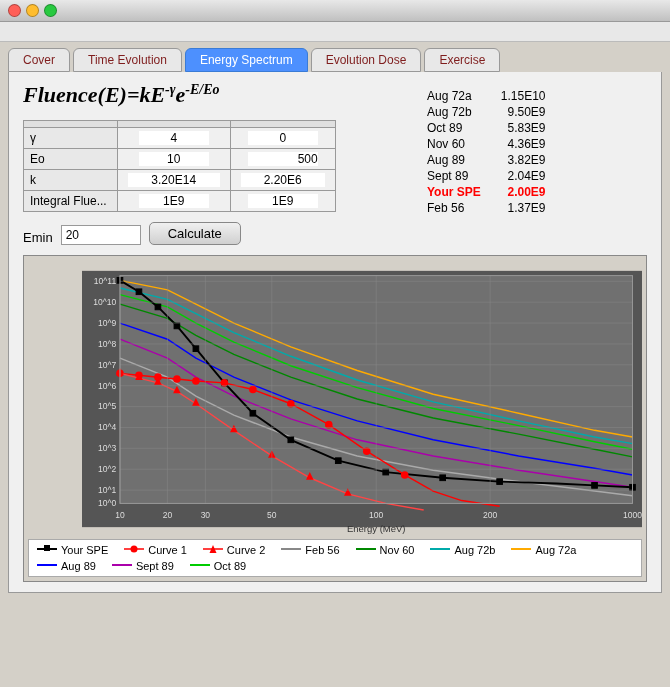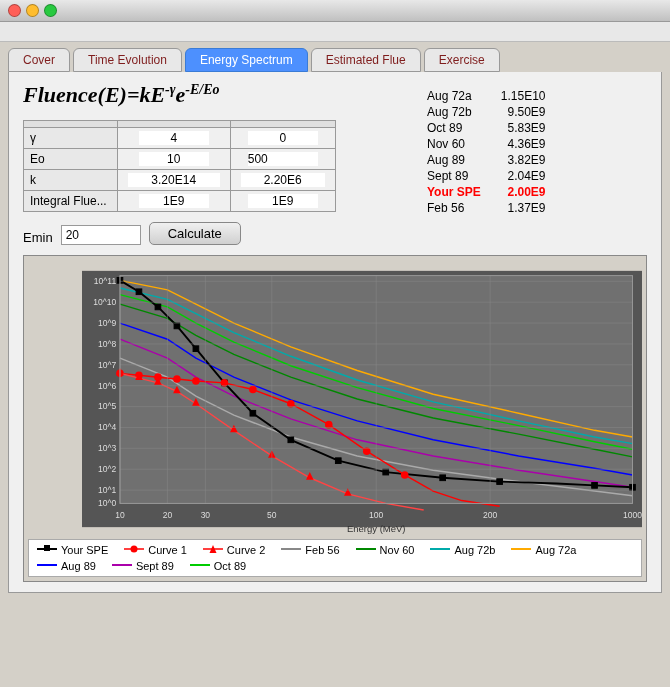--- a/index.html
+++ b/index.html
@@ -214,21 +214,21 @@
 
 <div class="menu-bar">
   <span class="menu-item"></span>
   <span class="menu-item"></span>
 </div>
 
 <div class="tabs-bar">
 <div class="tab">Cover</div>
     <div class="tab">Time Evolution</div>
     <div class="tab active">Energy Spectrum</div>
-    <div class="tab">Estimated Flue</div>
+    <div class="tab">Evolution Dose</div>
     <div class="tab">Exercise</div>
   </div>
 
 <div class="main-content">
   <div class="top-section">
 
     <div class="formula-section">
       <div class="formula">
         <i>Fluence(E)=kE<sup>-γ</sup>e<sup>-E/Eo</sup></i>
       </div>
@@ -242,21 +242,21 @@
         </thead>
         <tbody id="params-tbody">
         <tr>
       <td>γ</td>
       <td><input type="text" value="4" style="width: 70px; border: none; background: white; font-size: 12px; text-align: center;"></td>
       <td><input type="text" value="0" style="width: 70px; border: none; background: white; font-size: 12px; text-align: center;"></td>
     </tr>
             <tr>
       <td>Eo</td>
       <td><input type="text" value="10" style="width: 70px; border: none; background: white; font-size: 12px; text-align: center;"></td>
-      <td><input type="text" value="500" style="width: 70px; border: none; background: white; font-size: 12px; text-align: left;"></td>
+      <td><input type="text" value="500" style="width: 70px; border: none; background: white; font-size: 12px; text-align: right;"></td>
     </tr>
             <tr>
       <td>k</td>
       <td><input type="text" value="3.20E14" style="width: 92px; border: none; background: white; font-size: 12px; text-align: center;"></td>
       <td><input type="text" value="2.20E6" style="width: 84px; border: none; background: white; font-size: 12px; text-align: center;"></td>
     </tr>
             <tr>
       <td>Integral Flue...</td>
       <td><input type="text" value="1E9" style="width: 70px; border: none; background: white; font-size: 12px; text-align: center;"></td>
       <td><input type="text" value="1E9" style="width: 70px; border: none; background: white; font-size: 12px; text-align: center;"></td>

